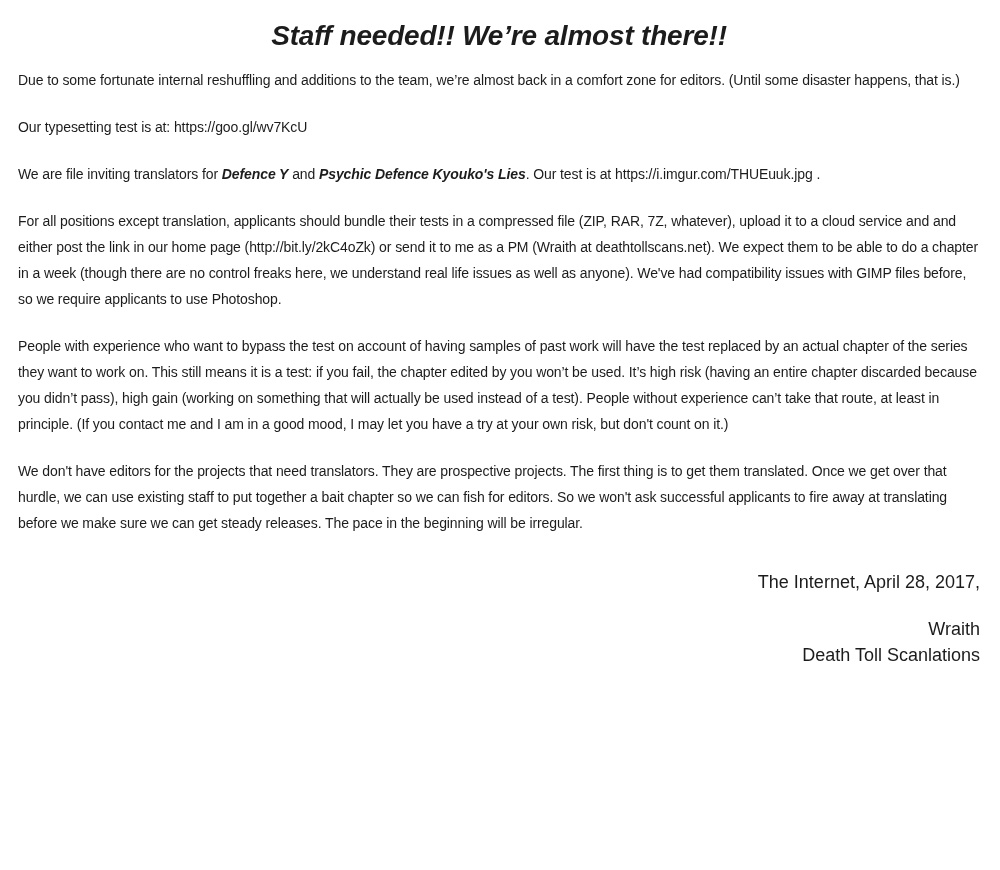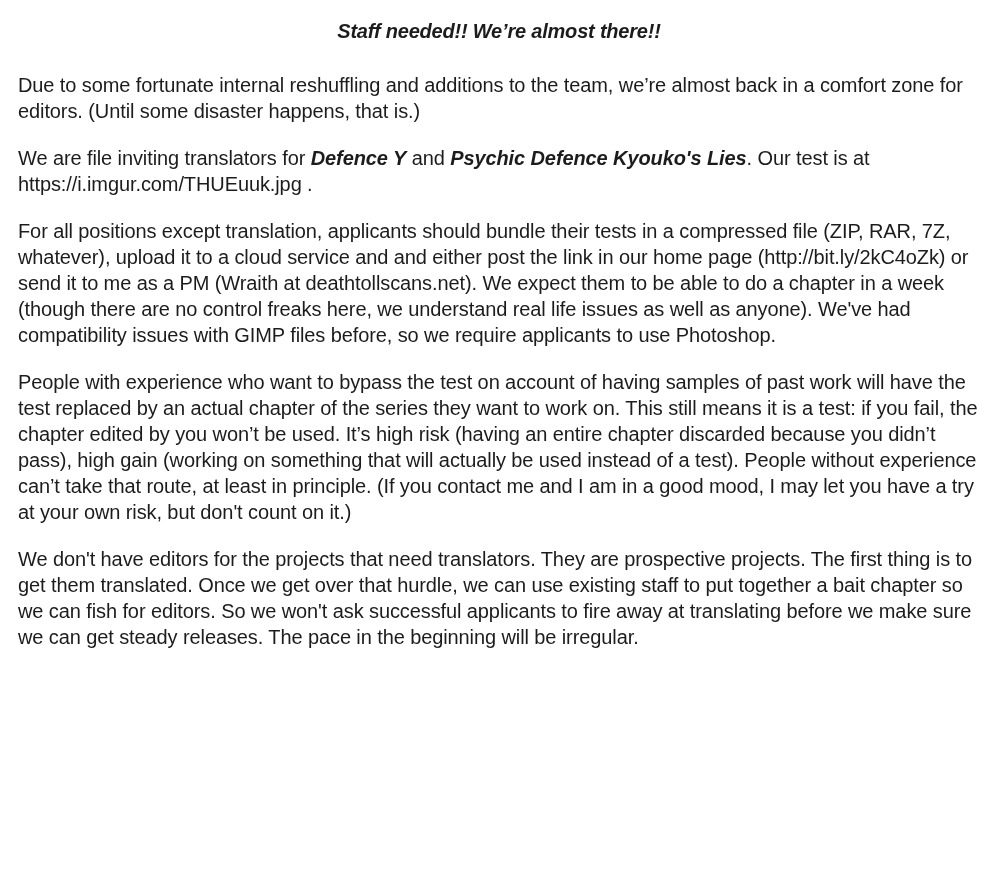--- a/index.html
+++ b/index.html
@@ -15,29 +15,29 @@
     overflow: hidden;
   }
   .page {
     padding: 12px 20px 0 18px;
     box-sizing: border-box;
     width: 1000px;
     height: 870px;
   }
   .title {
     text-align: center;
-    font-size: 20px;
+    font-size: 28px;
     font-weight: bold;
     font-style: italic;
     margin: 8px 0 0 0;
     letter-spacing: -0.2px;
   }
   .body-text {
-    margin-top: 29px;
-    font-size: 20px;
+    margin-top: 15px;
+    font-size: 14px;
     line-height: 26px;
     letter-spacing: -0.1px;
   }
   .para {
     margin: 0 0 21px 0;
   }
   .series-title {
     font-weight: bold;
     font-style: italic;
   }
@@ -56,19 +56,25 @@
   }
 </style>
 </head>
 <body>
 
 <div class="page">
   <h1 class="title">Staff needed!! We’re almost there!!</h1>
 
   <div class="body-text" id="paragraphs-container">
       <p class="para"><span>Due to some fortunate internal reshuffling and additions to the team, we’re almost back in a comfort zone for editors. (Until some disaster happens, that is.)</span></p>
+      <p class="para"><span>Our typesetting test is at: https://goo.gl/wv7KcU</span></p>
       <p class="para"><span>We are file inviting translators for </span><span class="series-title">Defence Y</span><span> and </span><span class="series-title">Psychic Defence Kyouko's Lies</span><span>. Our test is at https://i.imgur.com/THUEuuk.jpg .</span></p>
       <p class="para"><span>For all positions except translation, applicants should bundle their tests in a compressed file (ZIP, RAR, 7Z, whatever), upload it to a cloud service and and either post the link in our home page (http://bit.ly/2kC4oZk) or send it to me as a PM (Wraith at deathtollscans.net). We expect them to be able to do a chapter in a week (though there are no control freaks here, we understand real life issues as well as anyone). We've had compatibility issues with GIMP files before, so we require applicants to use Photoshop.</span></p>
       <p class="para"><span>People with experience who want to bypass the test on account of having samples of past work will have the test replaced by an actual chapter of the series they want to work on. This still means it is a test: if you fail, the chapter edited by you won’t be used. It’s high risk (having an entire chapter discarded because you didn’t pass), high gain (working on something that will actually be used instead of a test). People without experience can’t take that route, at least in principle. (If you contact me and I am in a good mood, I may let you have a try at your own risk, but don't count on it.)</span></p>
       <p class="para"><span>We don't have editors for the projects that need translators. They are prospective projects. The first thing is to get them translated. Once we get over that hurdle, we can use existing staff to put together a bait chapter so we can fish for editors. So we won't ask successful applicants to fire away at translating before we make sure we can get steady releases. The pace in the beginning will be irregular.</span></p>
     </div>
 
+  <div class="signature">
+    <p>The Internet, April 28, 2017,</p>
+    <p class="sig-name">Wraith</p>
+    <p>Death Toll Scanlations</p>
+  </div>
 </div>
 
 </body></html>

